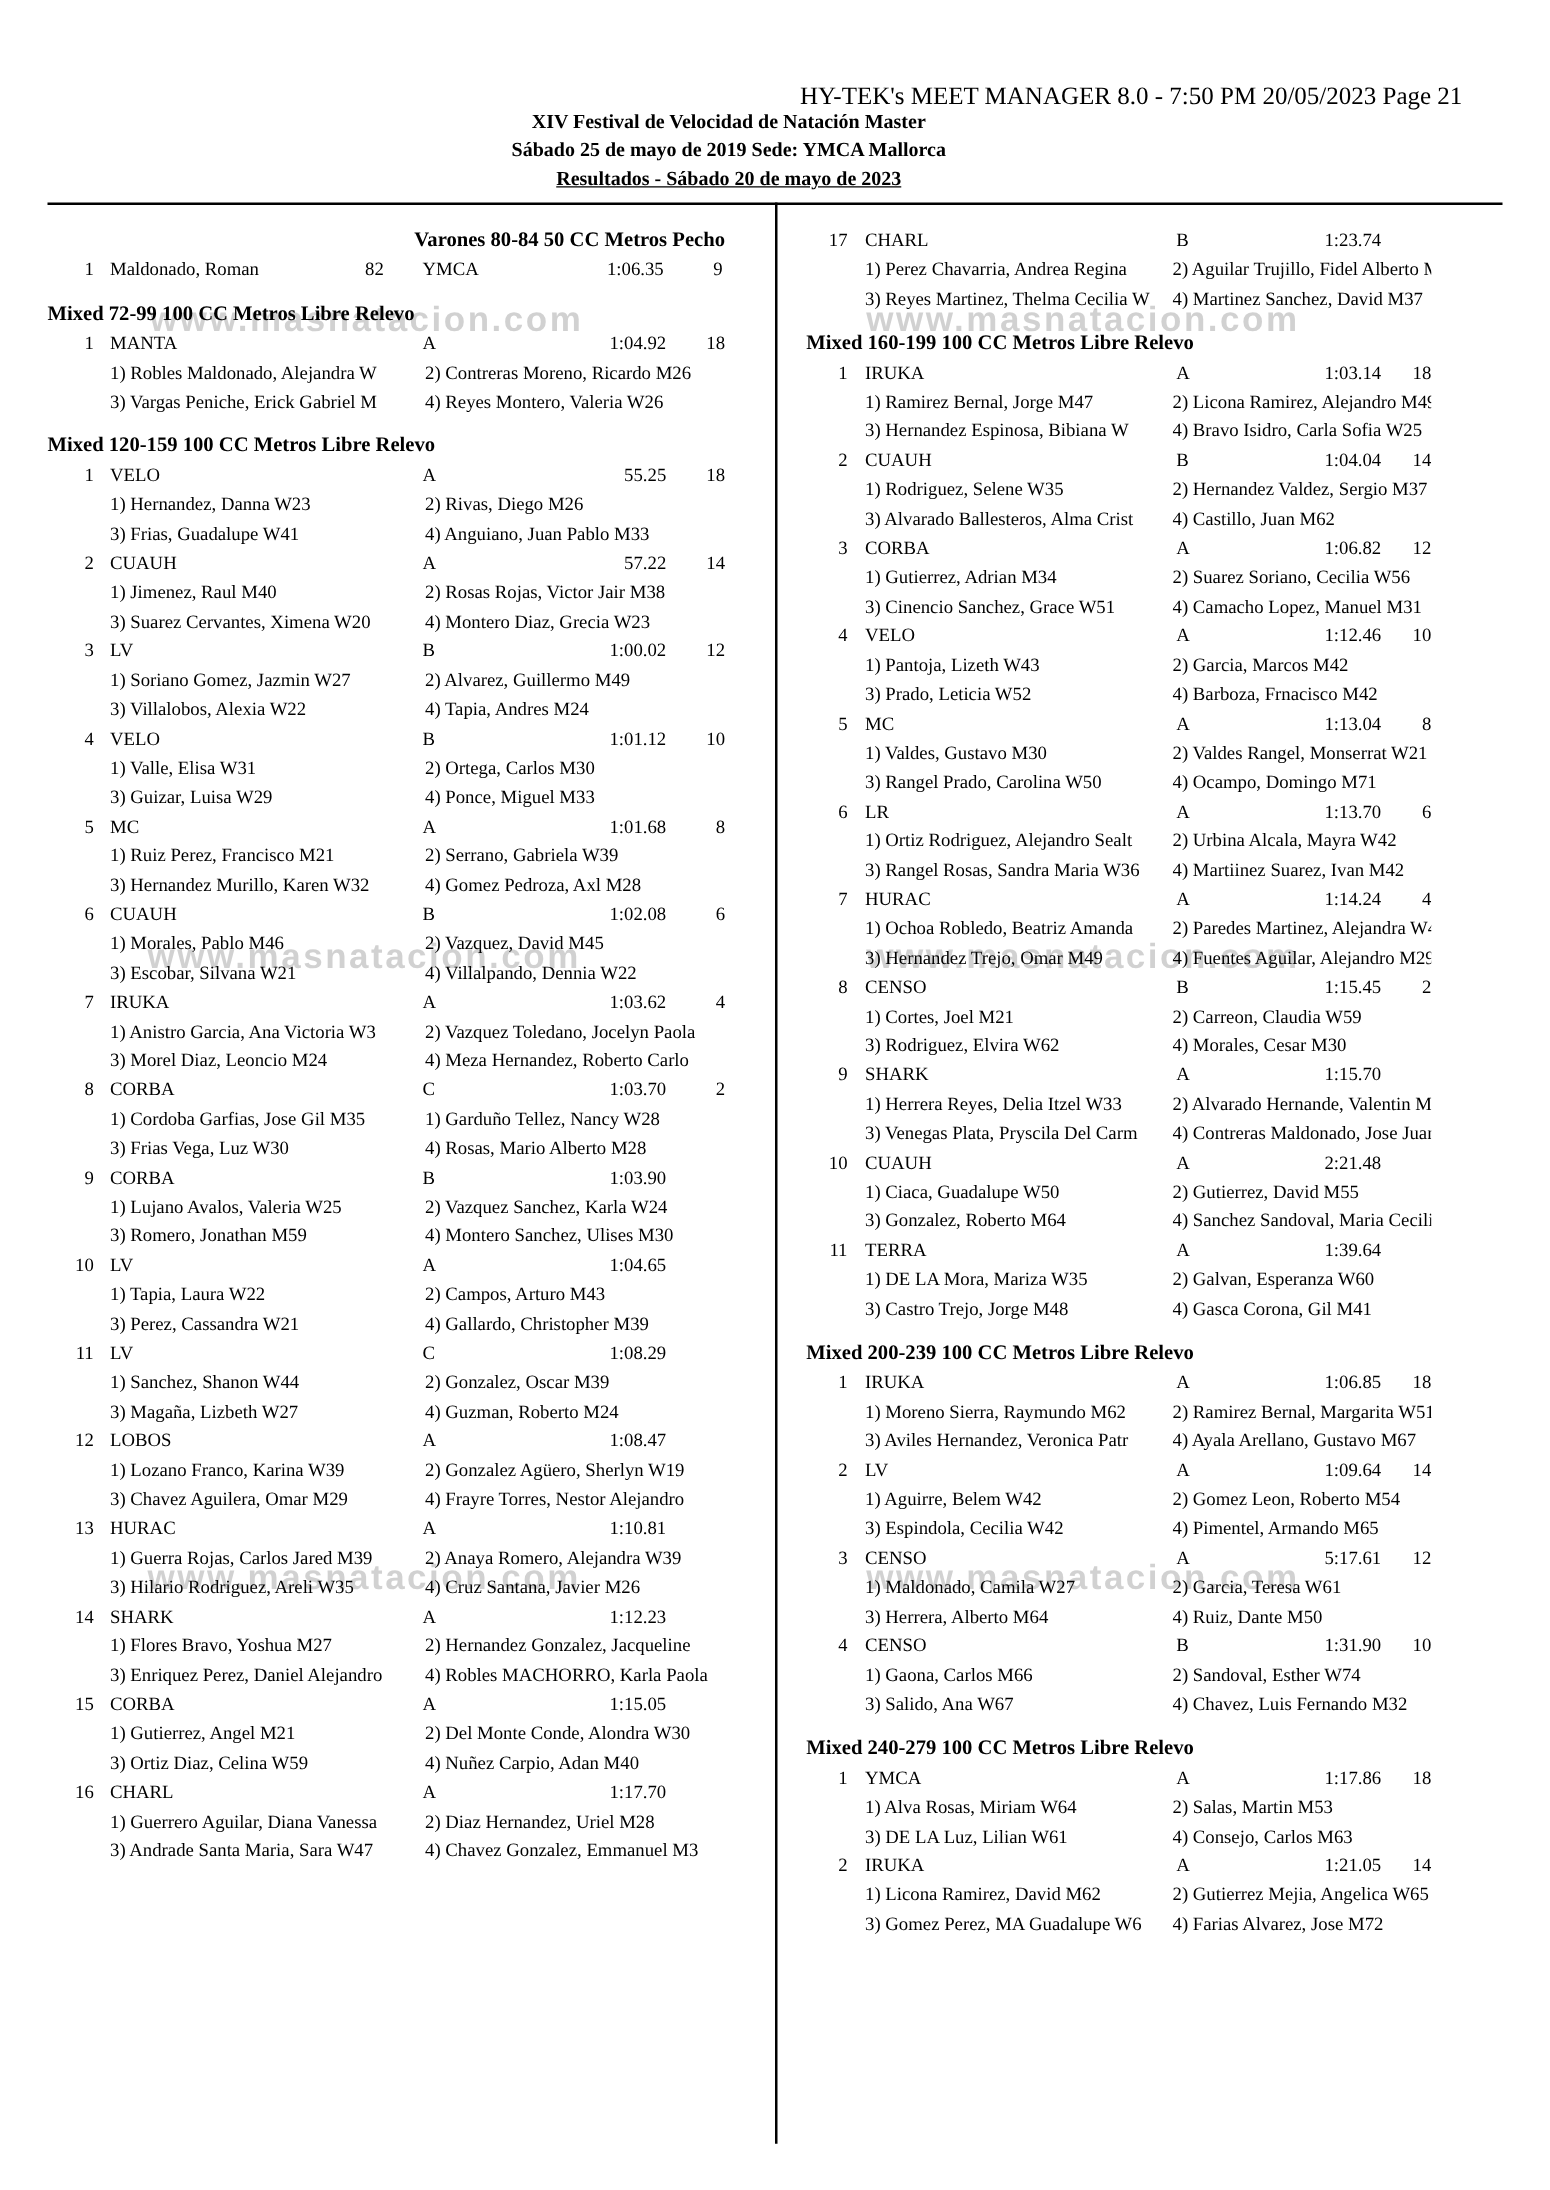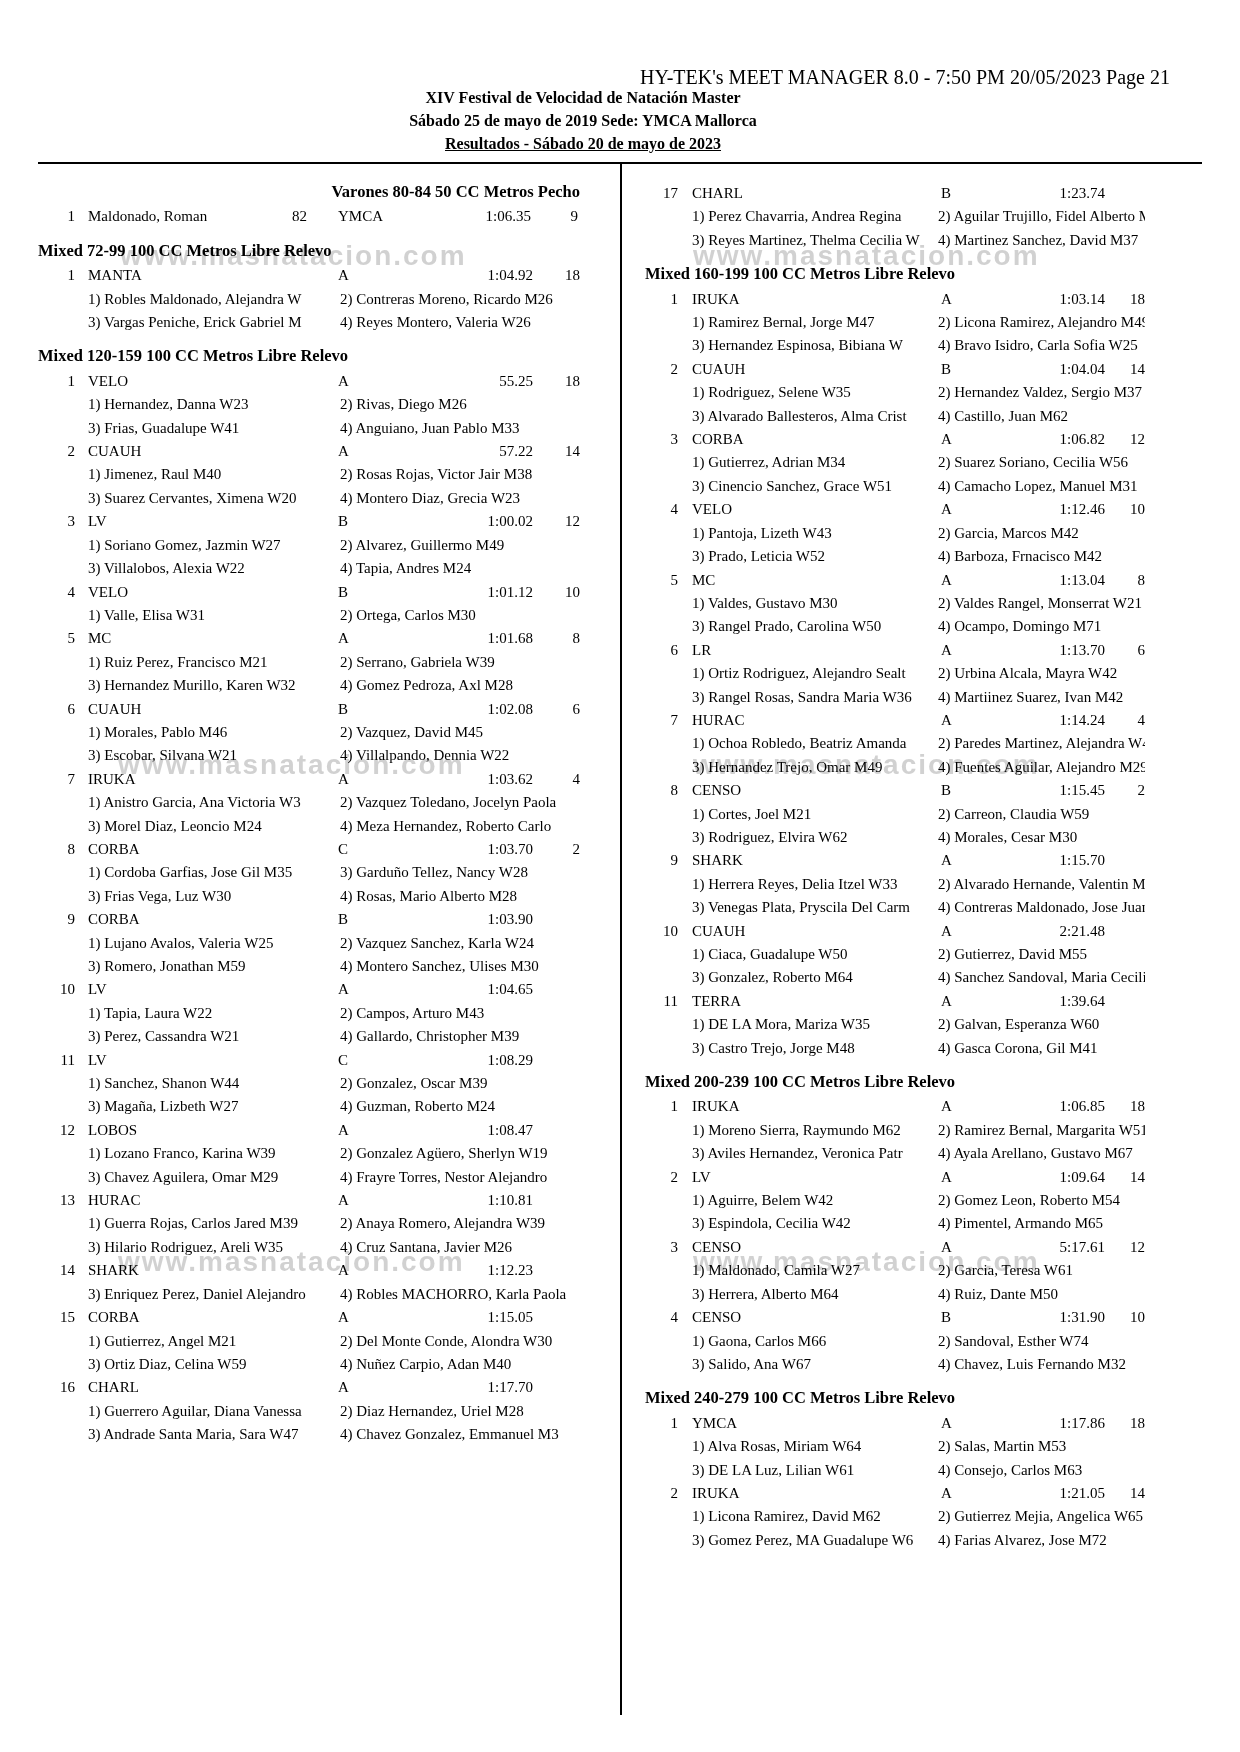--- a/index.html
+++ b/index.html
@@ -203,20 +203,24 @@
         <span class="cell rank">4</span>
         <span class="cell team-left">VELO</span>
         <span class="cell letter">B</span>
         <span class="cell time">1:01.12</span>
         <span class="cell points">10</span>
       </div>
       <div class="swimmers swimmers-left">
         <span>1) Valle, Elisa W31</span>
         <span>2) Ortega, Carlos M30</span>
       </div>
+      <div class="swimmers swimmers-left">
+        <span>3) Guizar, Luisa W29</span>
+        <span>4) Ponce, Miguel M33</span>
+      </div>
       <div class="row relay-left">
         <span class="cell rank">5</span>
         <span class="cell team-left">MC</span>
         <span class="cell letter">A</span>
         <span class="cell time">1:01.68</span>
         <span class="cell points">8</span>
       </div>
       <div class="swimmers swimmers-left">
         <span>1) Ruiz Perez, Francisco M21</span>
         <span>2) Serrano, Gabriela W39</span>
@@ -257,21 +261,21 @@
       </div>
       <div class="row relay-left">
         <span class="cell rank">8</span>
         <span class="cell team-left">CORBA</span>
         <span class="cell letter">C</span>
         <span class="cell time">1:03.70</span>
         <span class="cell points">2</span>
       </div>
       <div class="swimmers swimmers-left">
         <span>1) Cordoba Garfias, Jose Gil M35</span>
-        <span>3) Garduño Tellez, Nancy W28</span>
+        <span>1) Garduño Tellez, Nancy W28</span>
       </div>
       <div class="swimmers swimmers-left">
         <span>3) Frias Vega, Luz W30</span>
         <span>4) Rosas, Mario Alberto M28</span>
       </div>
       <div class="row relay-left">
         <span class="cell rank">9</span>
         <span class="cell team-left">CORBA</span>
         <span class="cell letter">B</span>
         <span class="cell time">1:03.90</span>
@@ -344,20 +348,24 @@
       <div class="swimmers swimmers-left">
         <span>3) Hilario Rodriguez, Areli W35</span>
         <span>4) Cruz Santana, Javier M26</span>
       </div>
       <div class="row relay-left">
         <span class="cell rank">14</span>
         <span class="cell team-left">SHARK</span>
         <span class="cell letter">A</span>
         <span class="cell time">1:12.23</span>
         <span class="cell points"></span>
+      </div>
+      <div class="swimmers swimmers-left">
+        <span>1) Flores Bravo, Yoshua M27</span>
+        <span>2) Hernandez Gonzalez, Jacqueline</span>
       </div>
       <div class="swimmers swimmers-left">
         <span>3) Enriquez Perez, Daniel Alejandro</span>
         <span>4) Robles MACHORRO, Karla Paola</span>
       </div>
       <div class="row relay-left">
         <span class="cell rank">15</span>
         <span class="cell team-left">CORBA</span>
         <span class="cell letter">A</span>
         <span class="cell time">1:15.05</span>

